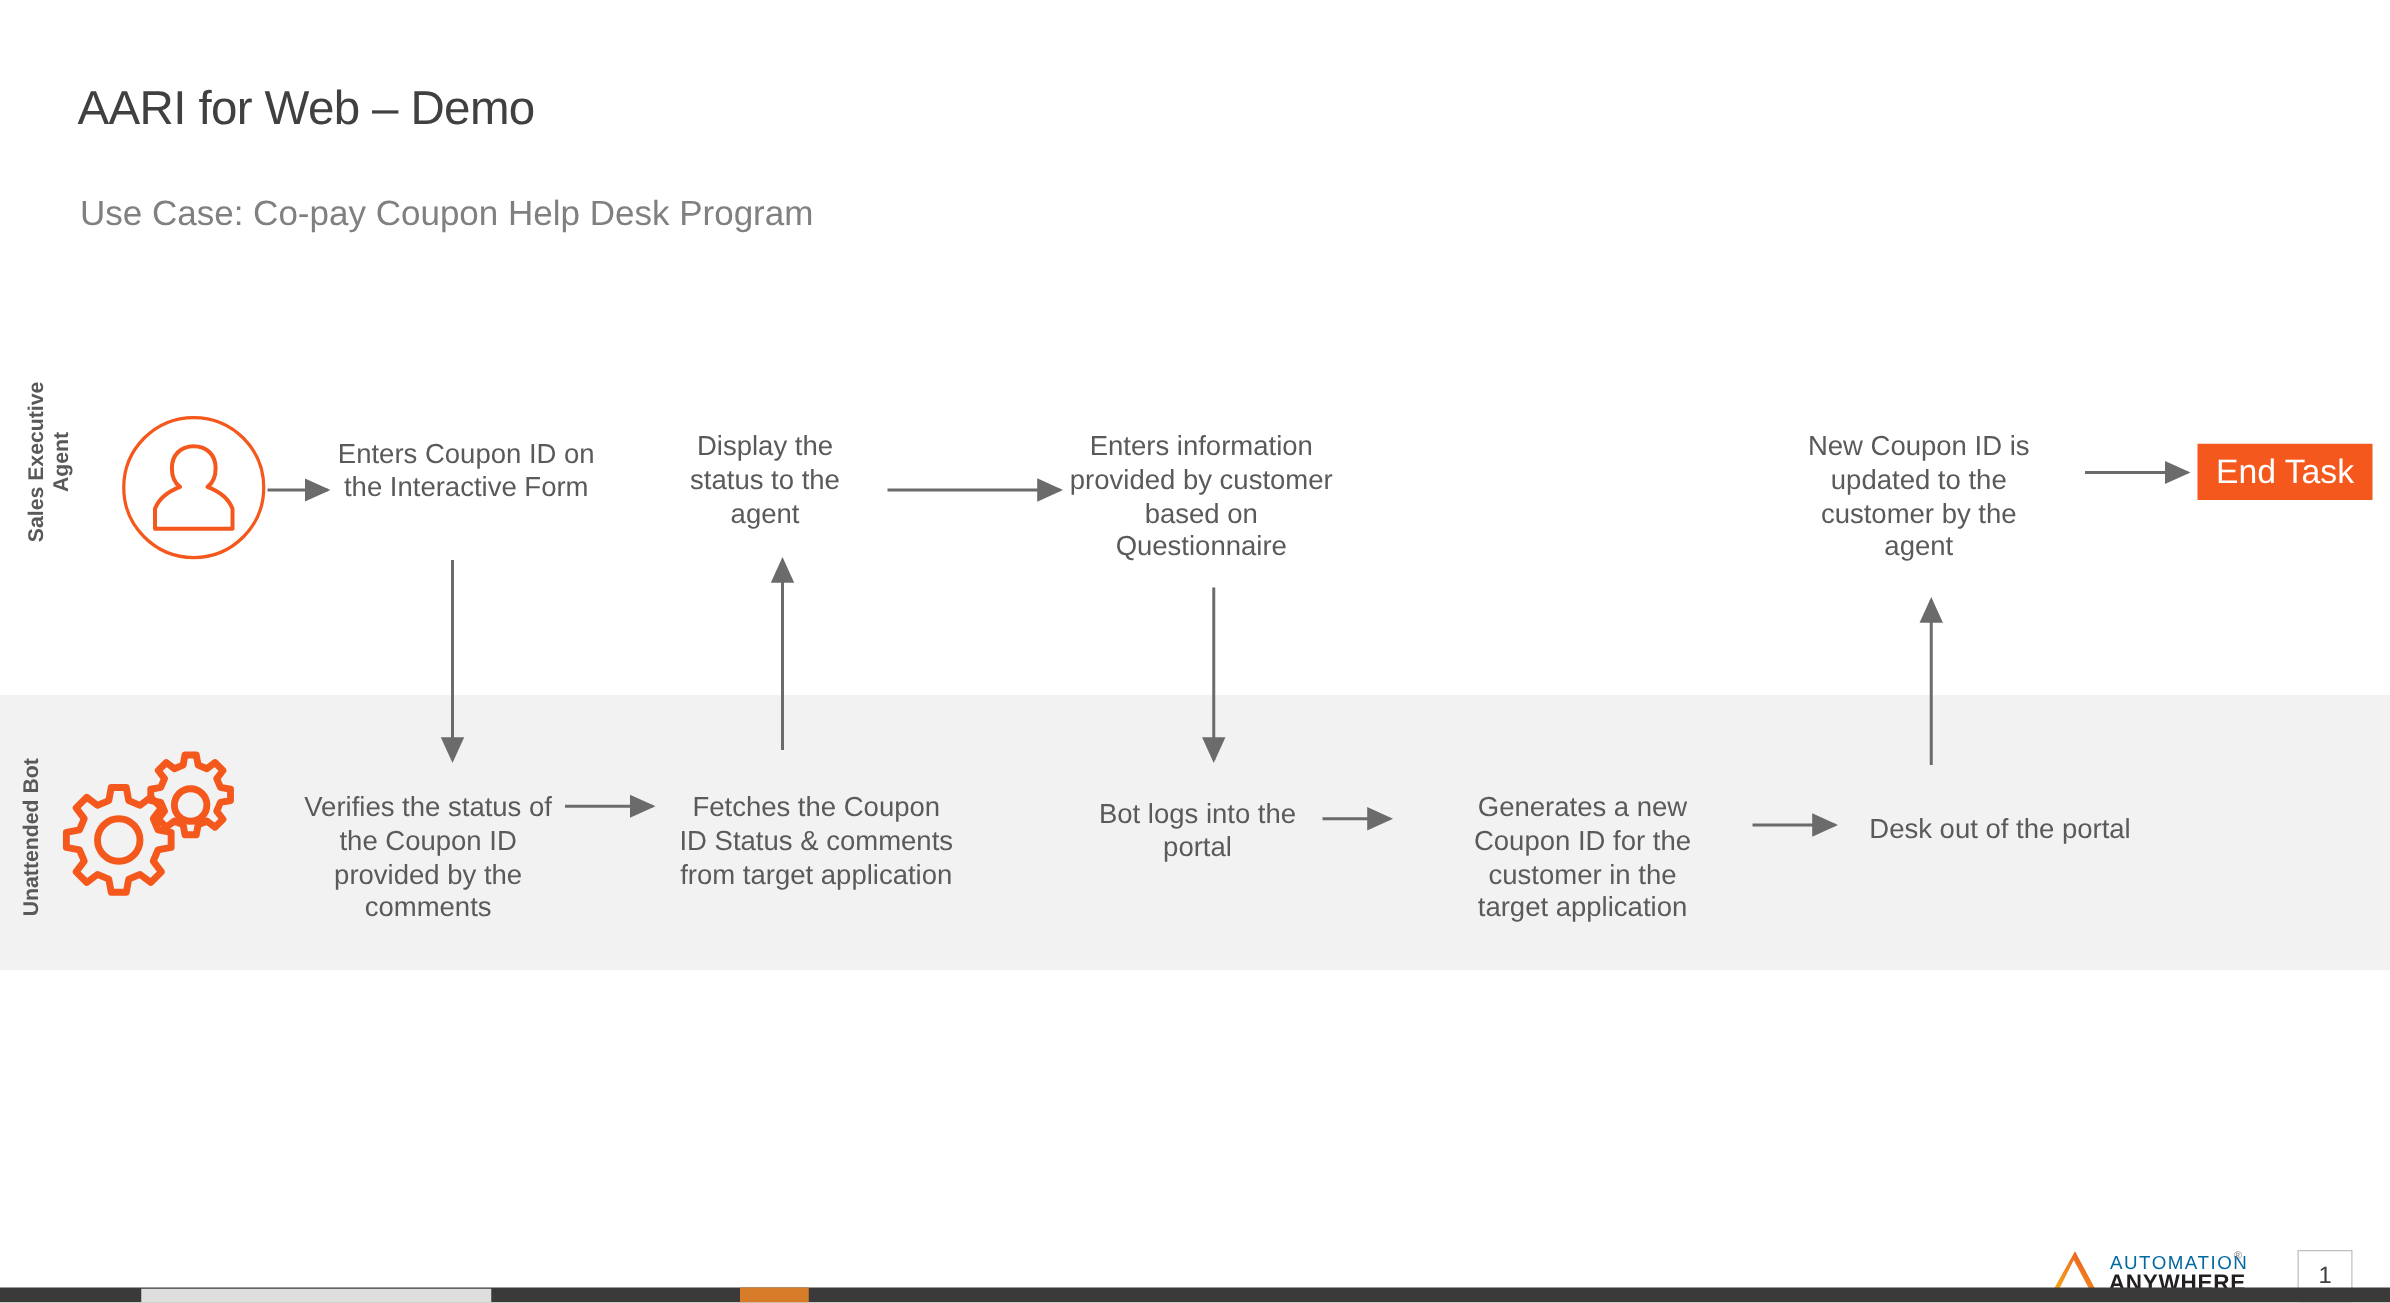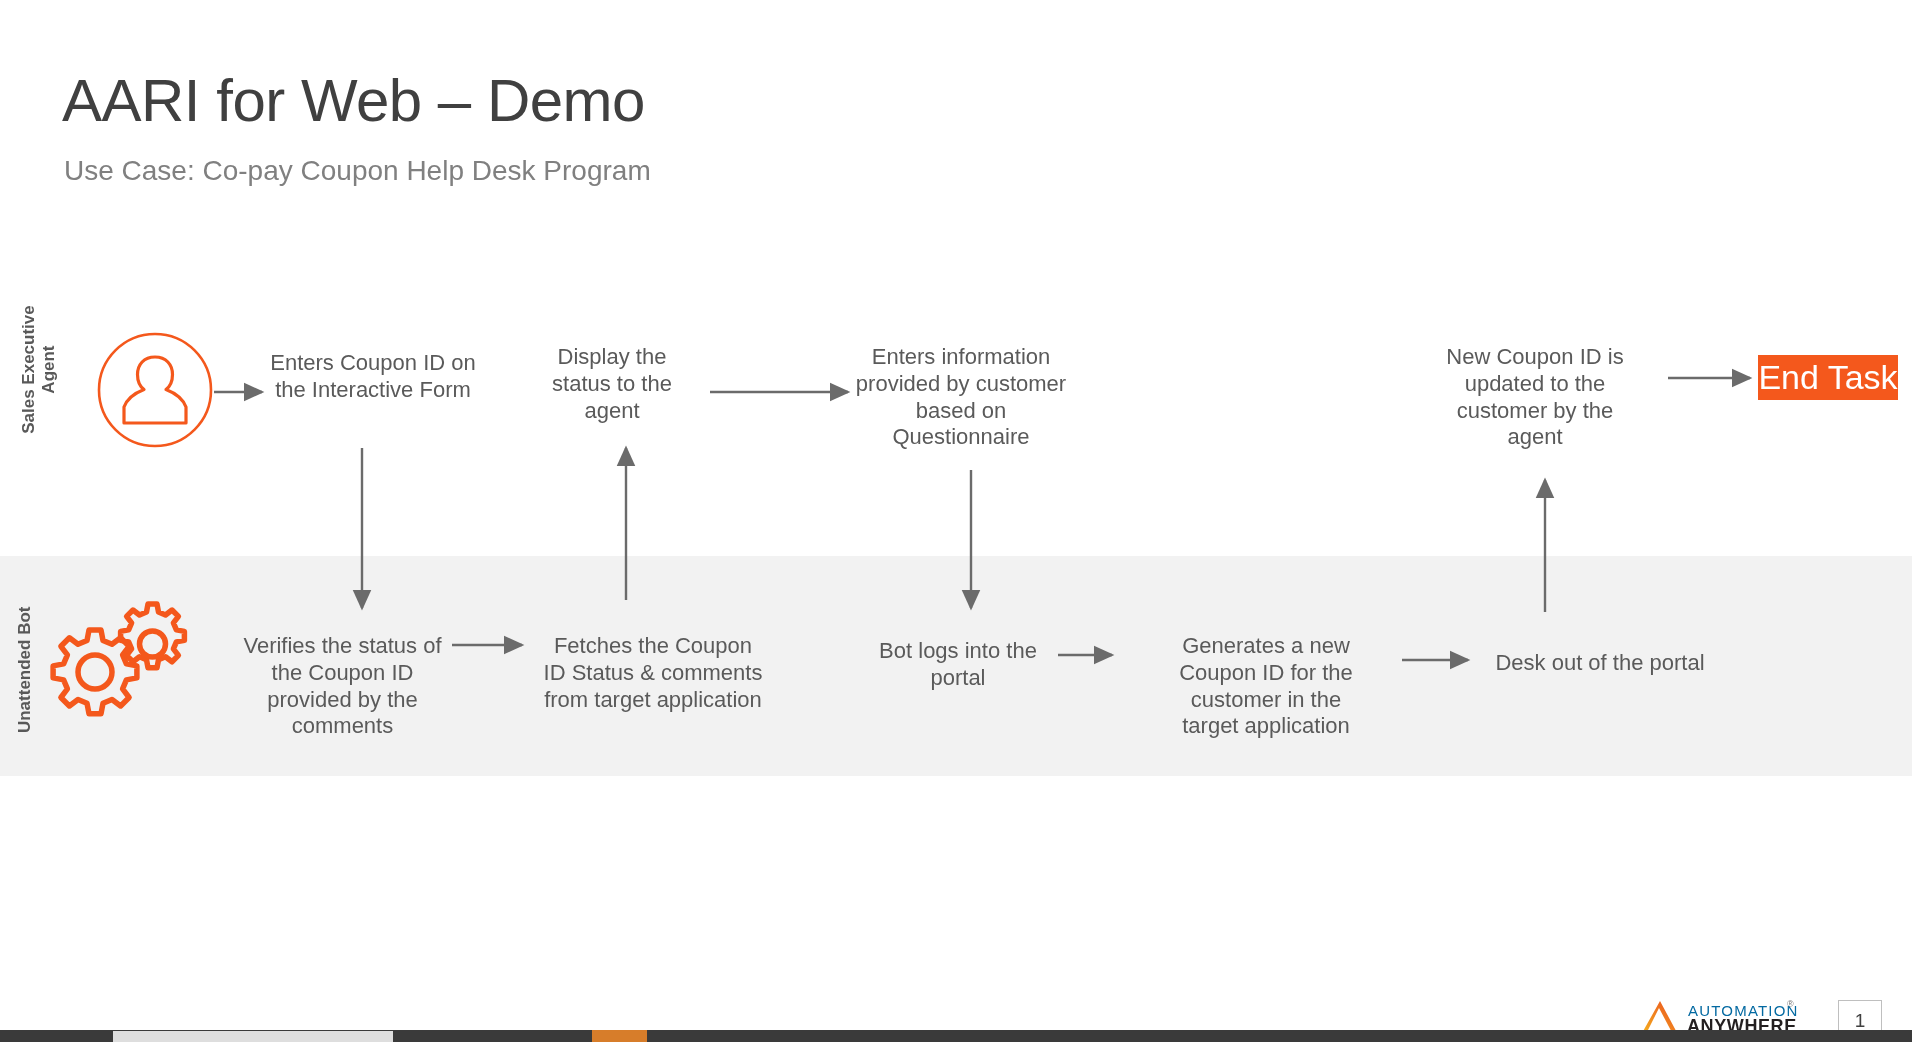--- a/index.html
+++ b/index.html
@@ -14,21 +14,21 @@
     overflow: hidden;
     font-family: "Liberation Sans", sans-serif;
     color: #595959;
   }
 
   
   #slide-title {
     position: absolute;
     left: 62px;
     top: 66px;
-    font-size: 60px;
+    font-size: 38px;
     font-weight: 400;
     color: #404040;
     letter-spacing: -0.5px;
     white-space: nowrap;
   }
   #slide-subtitle {
     position: absolute;
     left: 64px;
     top: 155px;
     font-size: 28px;
@@ -101,21 +101,21 @@
 
   
   #end-task-button {
     position: absolute;
     left: 1758px;
     top: 355px;
     width: 140px;
     height: 45px;
     background: #f4581c;
     color: #ffffff;
-    font-size: 34px;
+    font-size: 27px;
     font-weight: 400;
     display: flex;
     align-items: center;
     justify-content: center;
     border: none;
     font-family: "Liberation Sans", sans-serif;
     cursor: pointer;
     padding: 0;
   }
 

